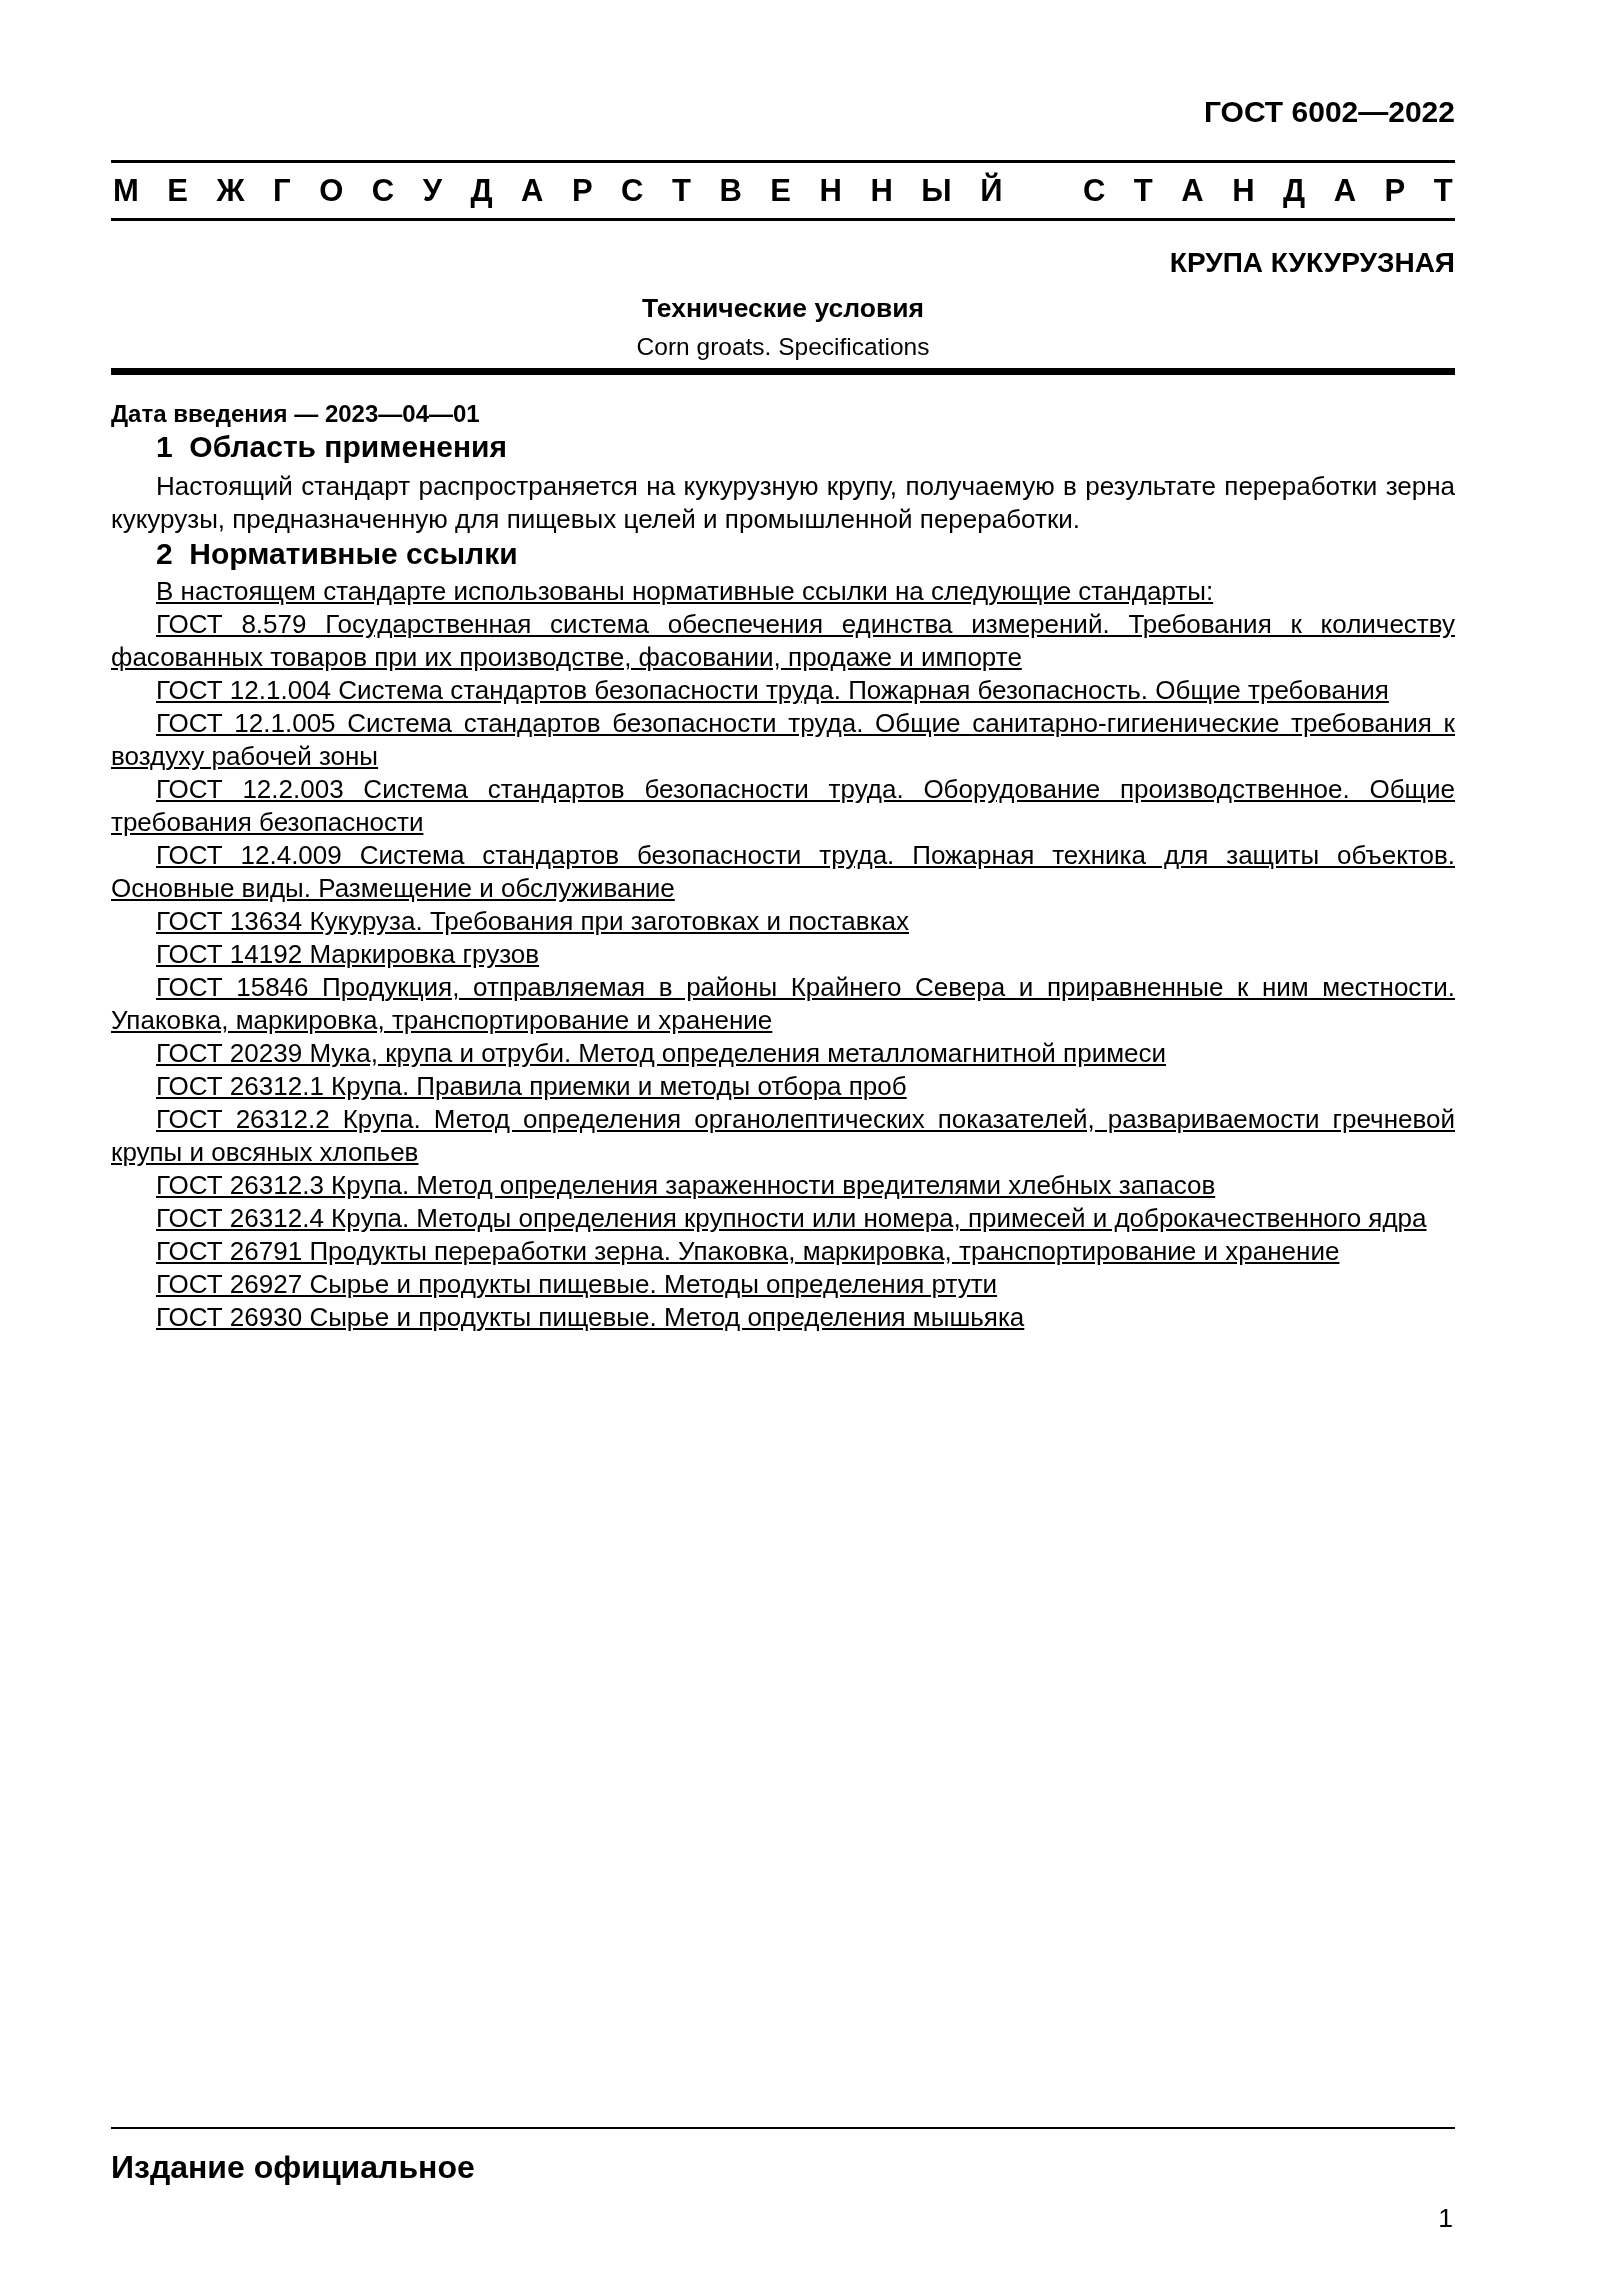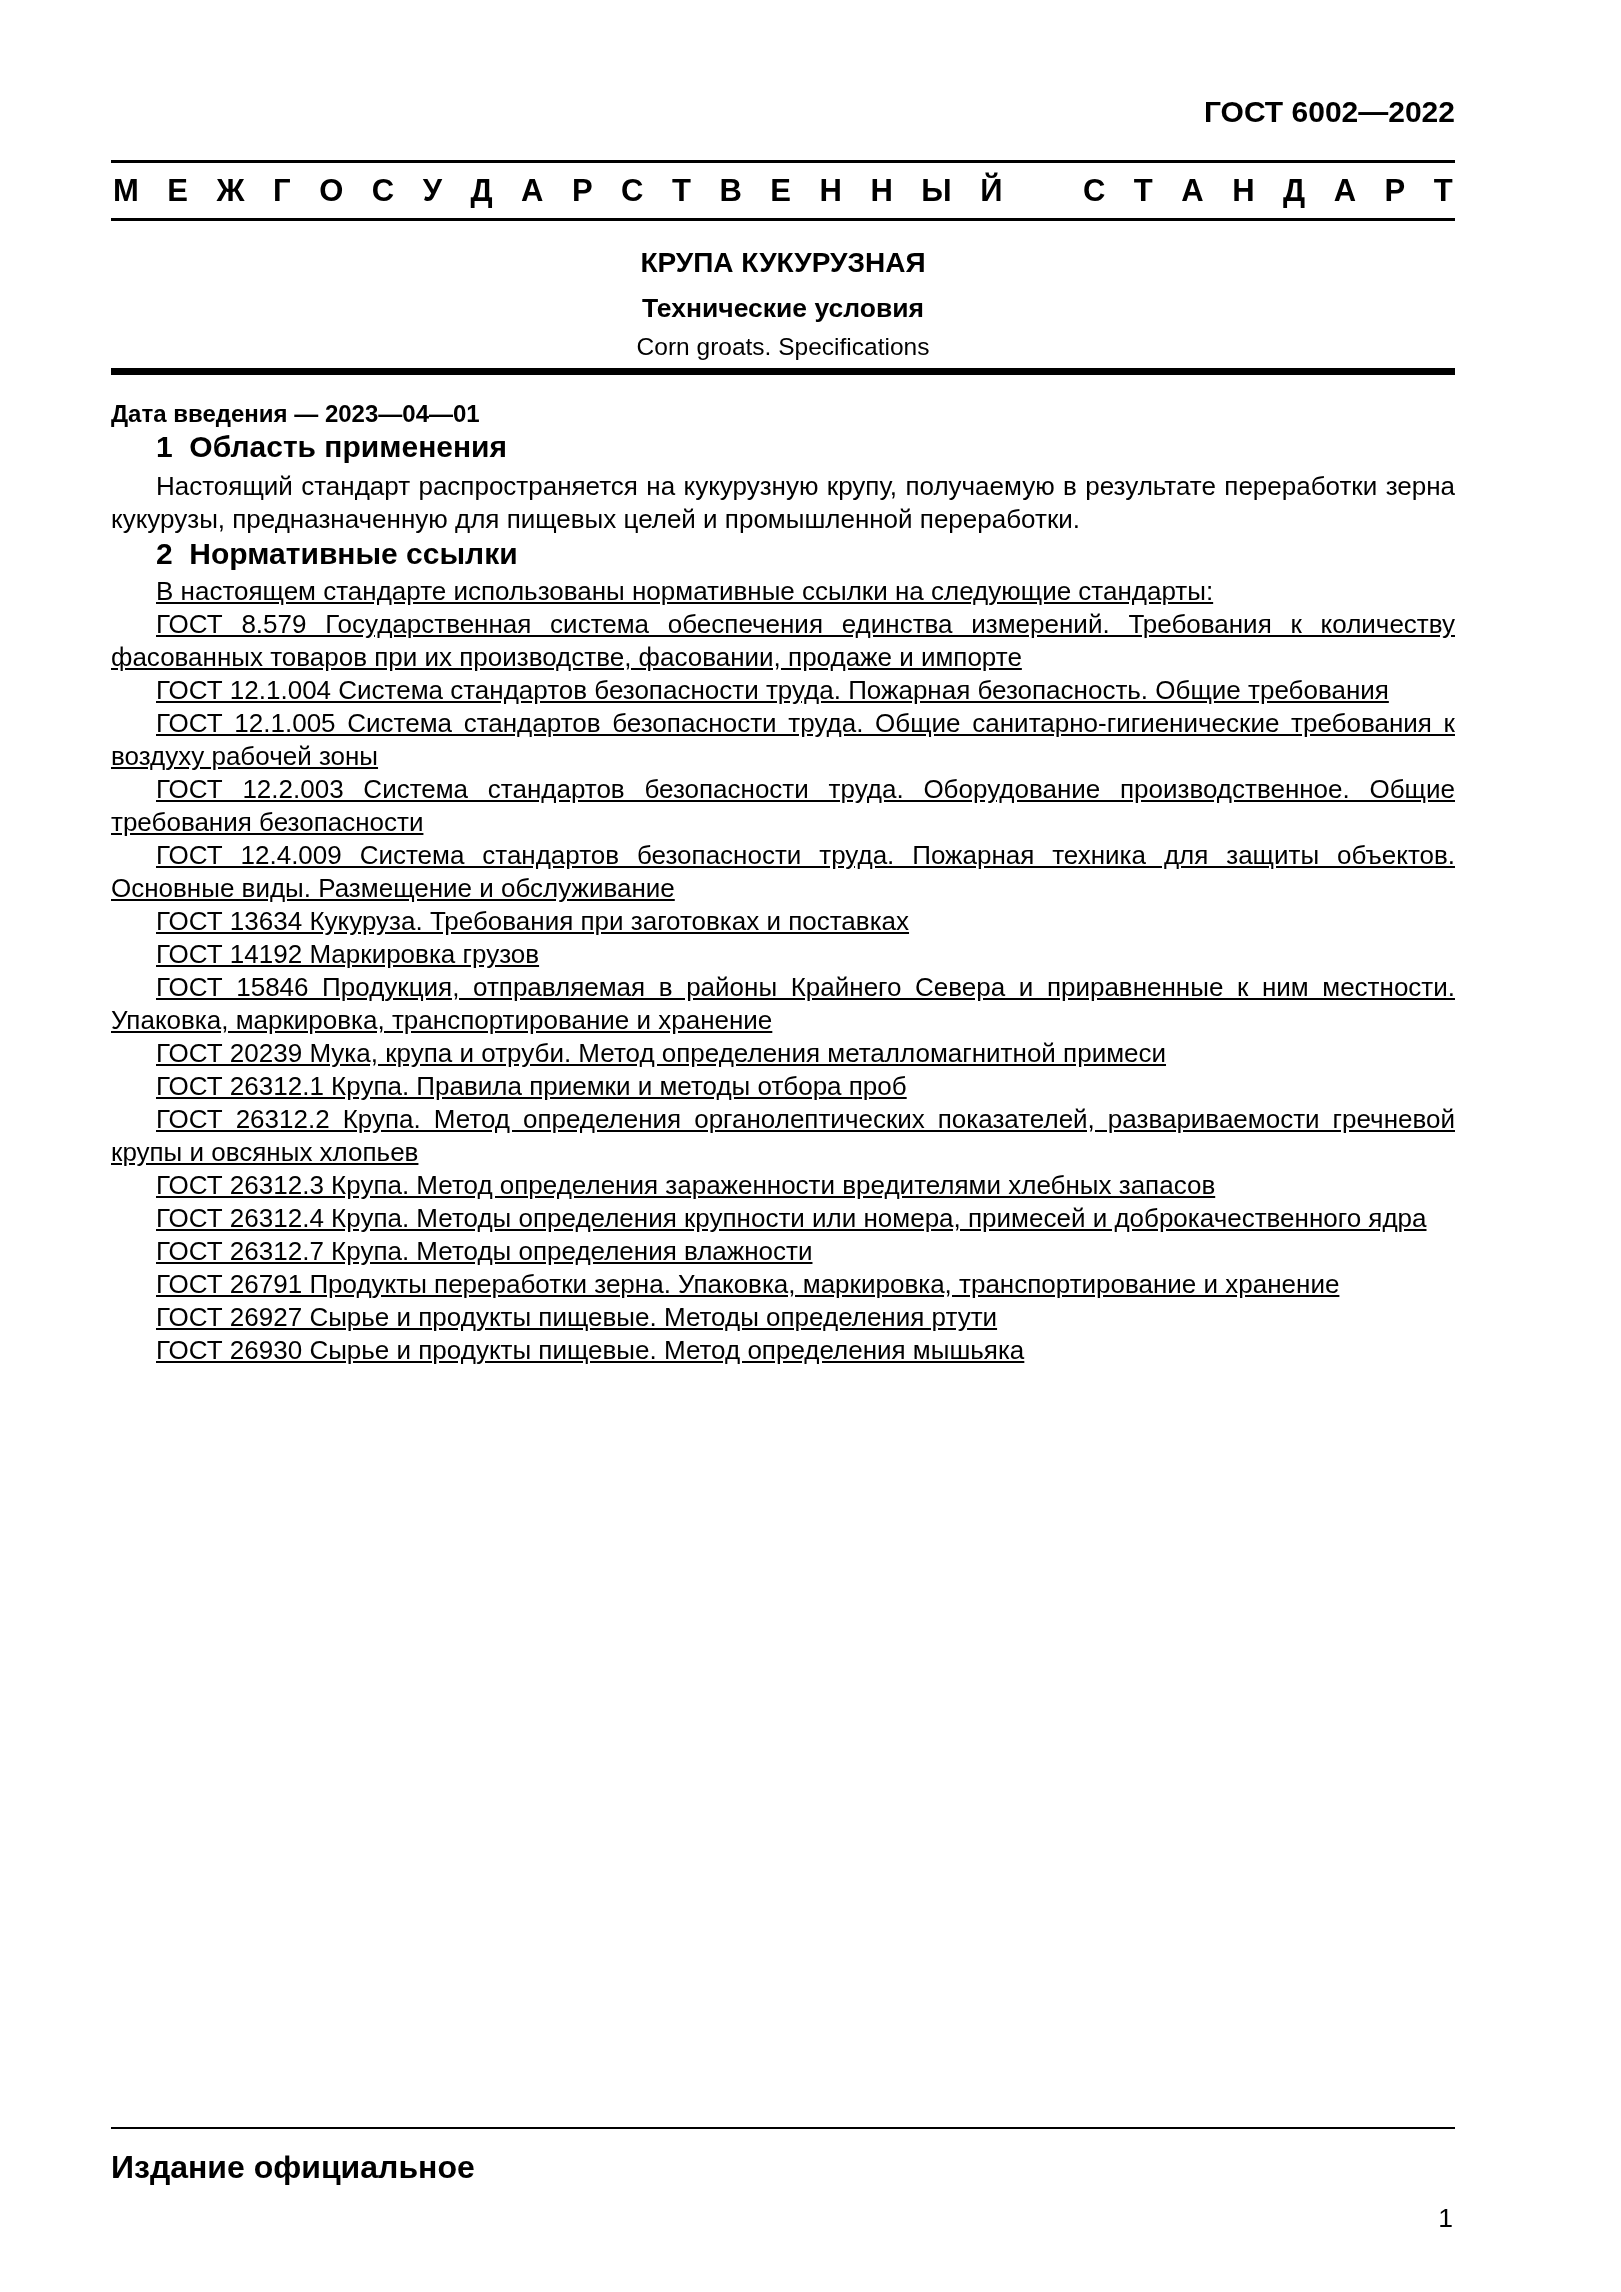--- a/index.html
+++ b/index.html
@@ -47,20 +47,21 @@
     line-height: 37px;
     white-space: pre;
   }
   .banner-text .word-gap { display: inline-block; width: 23.5px; }
   .title-block { text-align: center; }
   .doc-title {
     margin-top: 25.5px;
     font-weight: bold;
     font-size: 28px;
     line-height: 33px;
+    text-align: right;
   }
   .doc-subtitle {
     margin-top: 13.7px;
     font-weight: bold;
     font-size: 26.5px;
     line-height: 30px;
   }
   .doc-subtitle-en {
     margin-top: 9.8px;
     font-size: 24.5px;
@@ -155,21 +156,20 @@
       <p class="body-p">ГОСТ 12.2.003 Система стандартов безопасности труда. Оборудование производственное. Общие требования безопасности</p>
       <p class="body-p">ГОСТ 12.4.009 Система стандартов безопасности труда. Пожарная техника для защиты объектов. Основные виды. Размещение и обслуживание</p>
       <p class="body-p">ГОСТ 13634 Кукуруза. Требования при заготовках и поставках</p>
       <p class="body-p">ГОСТ 14192 Маркировка грузов</p>
       <p class="body-p">ГОСТ 15846 Продукция, отправляемая в районы Крайнего Севера и приравненные к ним местности. Упаковка, маркировка, транспортирование и хранение</p>
       <p class="body-p">ГОСТ 20239 Мука, крупа и отруби. Метод определения металломагнитной примеси</p>
       <p class="body-p">ГОСТ 26312.1 Крупа. Правила приемки и методы отбора проб</p>
       <p class="body-p">ГОСТ 26312.2 Крупа. Метод определения органолептических показателей, развариваемости гречневой крупы и овсяных хлопьев</p>
       <p class="body-p">ГОСТ 26312.3 Крупа. Метод определения зараженности вредителями хлебных запасов</p>
       <p class="body-p">ГОСТ 26312.4 Крупа. Методы определения крупности или номера, примесей и доброкачественного ядра</p>
-      <p class="body-p">ГОСТ 26312.7 Крупа. Методы определения влажности</p>
       <p class="body-p">ГОСТ 26791 Продукты переработки зерна. Упаковка, маркировка, транспортирование и хранение</p>
       <p class="body-p">ГОСТ 26927 Сырье и продукты пищевые. Методы определения ртути</p>
       <p class="body-p">ГОСТ 26930 Сырье и продукты пищевые. Метод определения мышьяка</p>
     </div>
 
   </div>
 
   <div class="footer-rule"></div>
   <div class="edition-note">Издание официальное</div>
   <div class="page-number">1</div>

